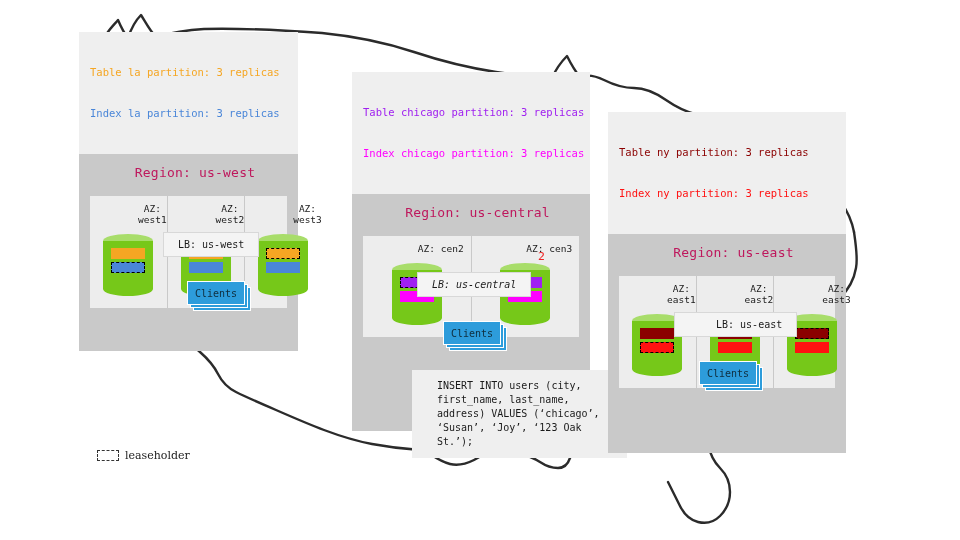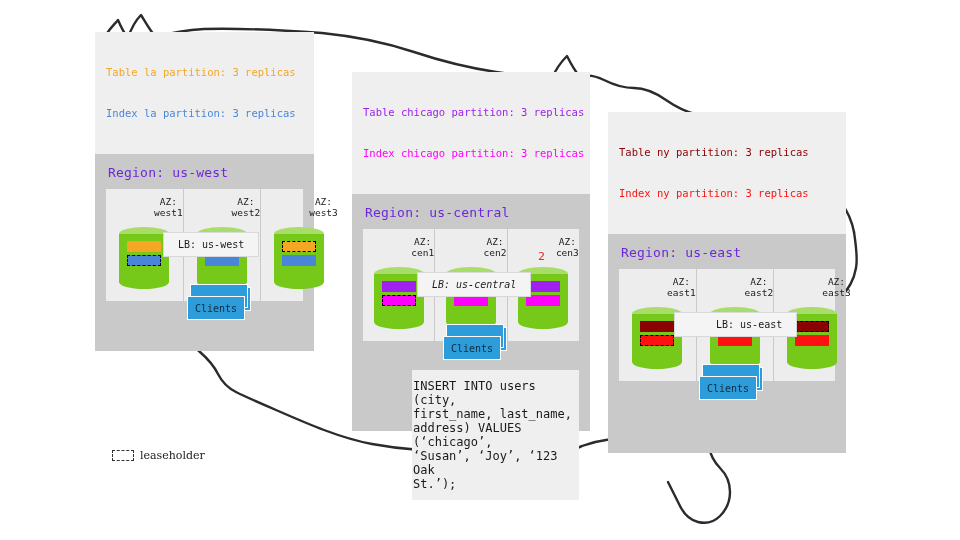--- a/index.html
+++ b/index.html
@@ -13,23 +13,24 @@
   
   .region{position:absolute;}
   .region-head{
     background:#efefef;
     padding:7px 10px 7px 11px;
     font-size:10.5px;line-height:13.5px;
     white-space:pre;
   }
   .region-body{background:#c9c9c9;padding:0;}
   .region-title{
-    font-size:13px;color:#6d28d9;
-    padding:11px 0 9px 13px;
+    font-size:13px;color:#be185d;
+    padding:11px 0 16px 13px;
     letter-spacing:.2px;
+    text-align:center;
   }
   .az-row{display:flex;background:#ededed;margin:0 11px;}
   .az-cell{
     flex:1;text-align:center;padding:7px 0 12px 0;
     border-right:1px solid #c9c9c9;
   }
   .az-cell:last-child{border-right:none;}
   .az-label{font-size:9.5px;color:#1a1a1a;margin-bottom:9px;padding-left:48px;}
 
   
@@ -62,30 +63,30 @@
   .clients-wrap{position:absolute;}
   .clients{
     position:relative;width:58px;height:24px;
   }
   .clients .sheet{
     position:absolute;background:#2d9cdb;border:1px solid #ffffff;
     width:58px;height:24px;box-sizing:border-box;
   }
   .clients .s3{left:6px;top:6px;}
   .clients .s2{left:3px;top:3px;}
-  .clients .s1{left:0;top:15px;
+  .clients .s1{left:0;top:0;
     display:flex;align-items:center;justify-content:center;
     font-size:10px;color:#0f2d3d;
   }
 
   
   .sqlbox{
     position:absolute;background:#efefef;
-    font-size:12px;line-height:14px;color:#1a1a1a;
-    padding:9px 1px;white-space:pre-line;
+    font-size:10px;line-height:14px;color:#1a1a1a;
+    padding:9px 25px;white-space:pre-line;
   }
 
   
   .legend{
     position:absolute;display:flex;align-items:center;gap:6px;
     font-family:"DejaVu Serif","Liberation Serif",serif;
     font-size:11px;color:#222;
   }
   .legend .swatch{
     width:22px;height:11px;border:1.6px dashed #333;box-sizing:border-box;
@@ -168,21 +169,21 @@
 
   <path d="M492 444 C488 450, 482 456, 474 460 C466 464, 458 466, 450 464
            C442 462, 436 458, 430 454" fill="none" stroke="#2b2b2b" stroke-width="2.4" stroke-linejoin="round" stroke-linecap="round"></path>
 
   <g>
     <path d="M434 282 C462 276, 490 262, 520 246" fill="none" stroke="#ee2222" stroke-width="1.6"></path>
     <path d="M520 246 L512 250 L517 253 Z" fill="#ee2222" stroke="#ee2222" stroke-width="1.6" stroke-linejoin="round"></path>
   </g>
 </svg>
 
-<div class="region" style="left:95px;top:32px;width:219px;">
+<div class="region" style="left:79px;top:32px;width:219px;">
   <div class="region-head">
     <div style="color:#f5a623;">Table la partition: 3 replicas</div>
     <div style="color:#4a86d8;">Index la partition: 3 replicas</div>
   </div>
   <div class="region-body" style="height:197px;">
     <div class="region-title">Region: us-west</div>
     <div class="az-row">
       <div class="az-cell">
         <div class="az-label">AZ: west1</div>
         <div class="cyl">
@@ -232,32 +233,20 @@
 </div>
 
 <div class="region" style="left:352px;top:72px;width:238px;">
   <div class="region-head">
     <div style="color:#a020f0;">Table chicago partition: 3 replicas</div>
     <div style="color:#ff00ff;">Index chicago partition: 3 replicas</div>
   </div>
   <div class="region-body" style="height:237px;">
     <div class="region-title">Region: us-central</div>
     <div class="az-row">
-      <div class="az-cell">
-        <div class="az-label">AZ: cen1</div>
-        <div class="cyl">
-          <div class="top"></div>
-          <div class="bot"></div>
-          <div class="body"></div>
-          <div class="bands">
-            <div class="band" style="background:#a020f0;"></div>
-            <div class="band lease" style="background:#ff00ff;"></div>
-          </div>
-        </div>
-      </div>
       <div class="az-cell">
         <div class="az-label">AZ: cen2</div>
         <div class="cyl">
           <div class="top"></div>
           <div class="bot"></div>
           <div class="body"></div>
           <div class="bands">
             <div class="band lease" style="background:#a020f0;"></div>
             <div class="band" style="background:#ff00ff;"></div>
           </div>
@@ -342,16 +331,16 @@
 </div>
 <div class="lb" style="left:674px;top:312px;padding-left:41px;">LB: us-east</div>
 <div class="clients-wrap" style="left:699px;top:361px;">
   <div class="clients">
     <div class="sheet s3"></div>
     <div class="sheet s2"></div>
     <div class="sheet s1">Clients</div>
   </div>
 </div>
 
-<div class="legend" style="left:112px;top:449px;justify-content:flex-end;">
+<div class="legend" style="left:97px;top:449px;justify-content:flex-end;">
   <div class="swatch"></div>
   <div>leaseholder</div>
 </div>
 
 </body></html>

